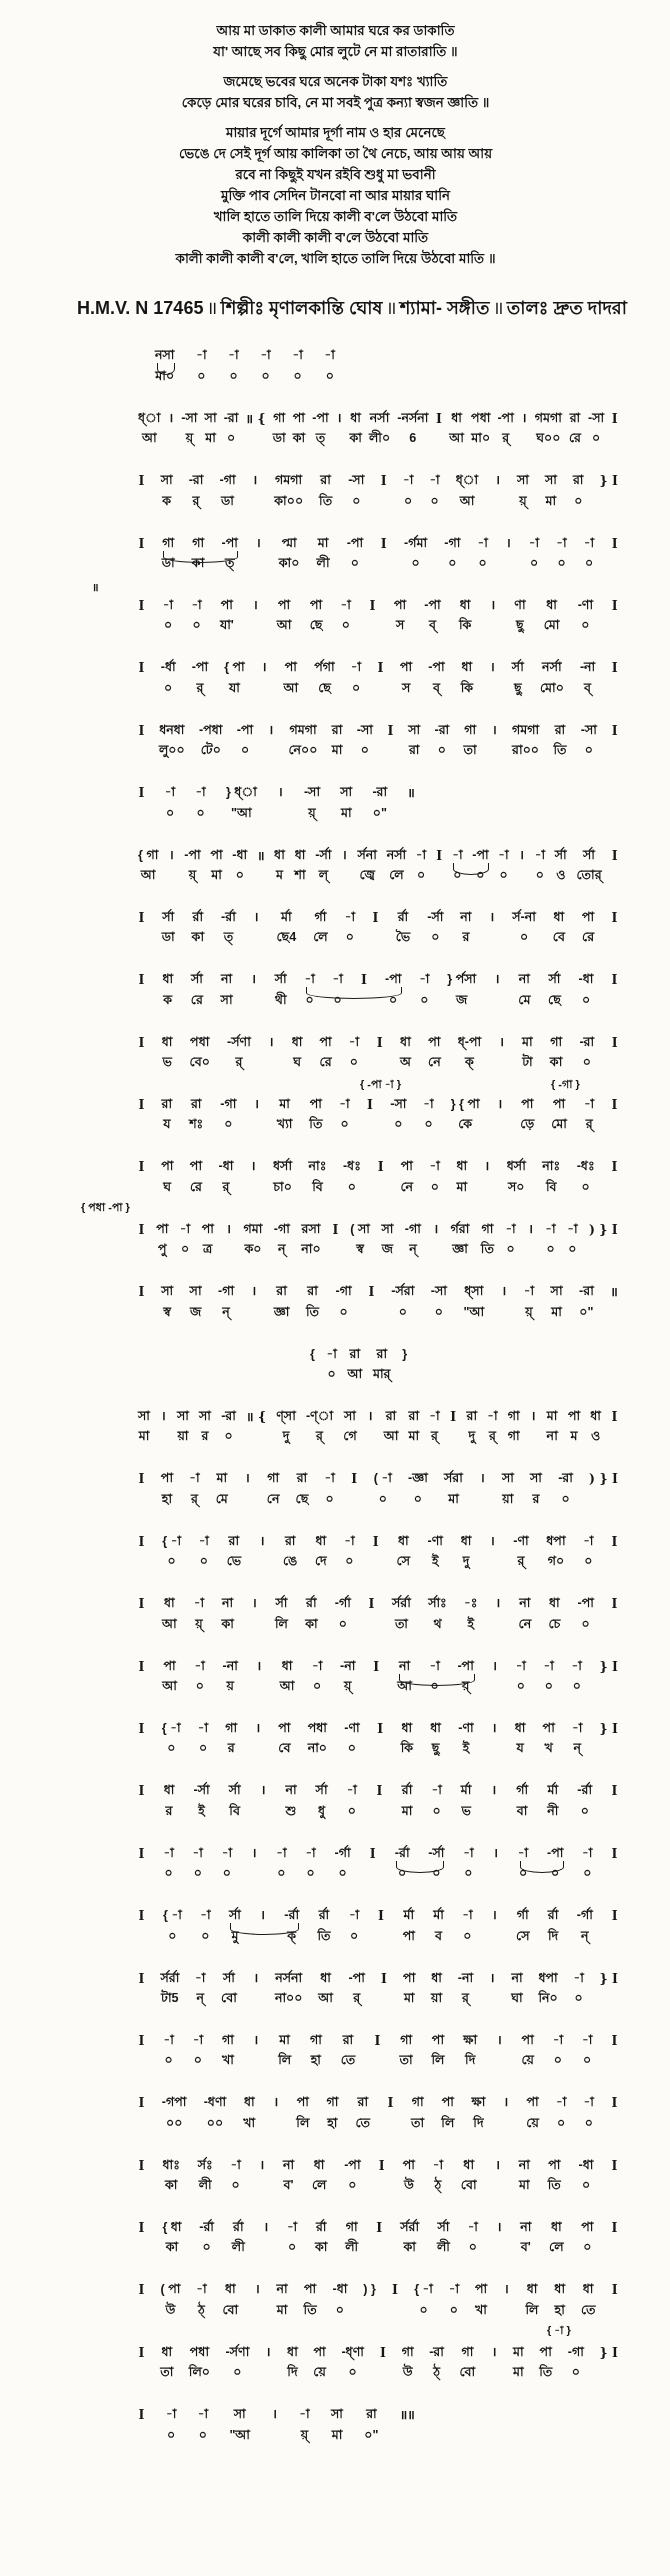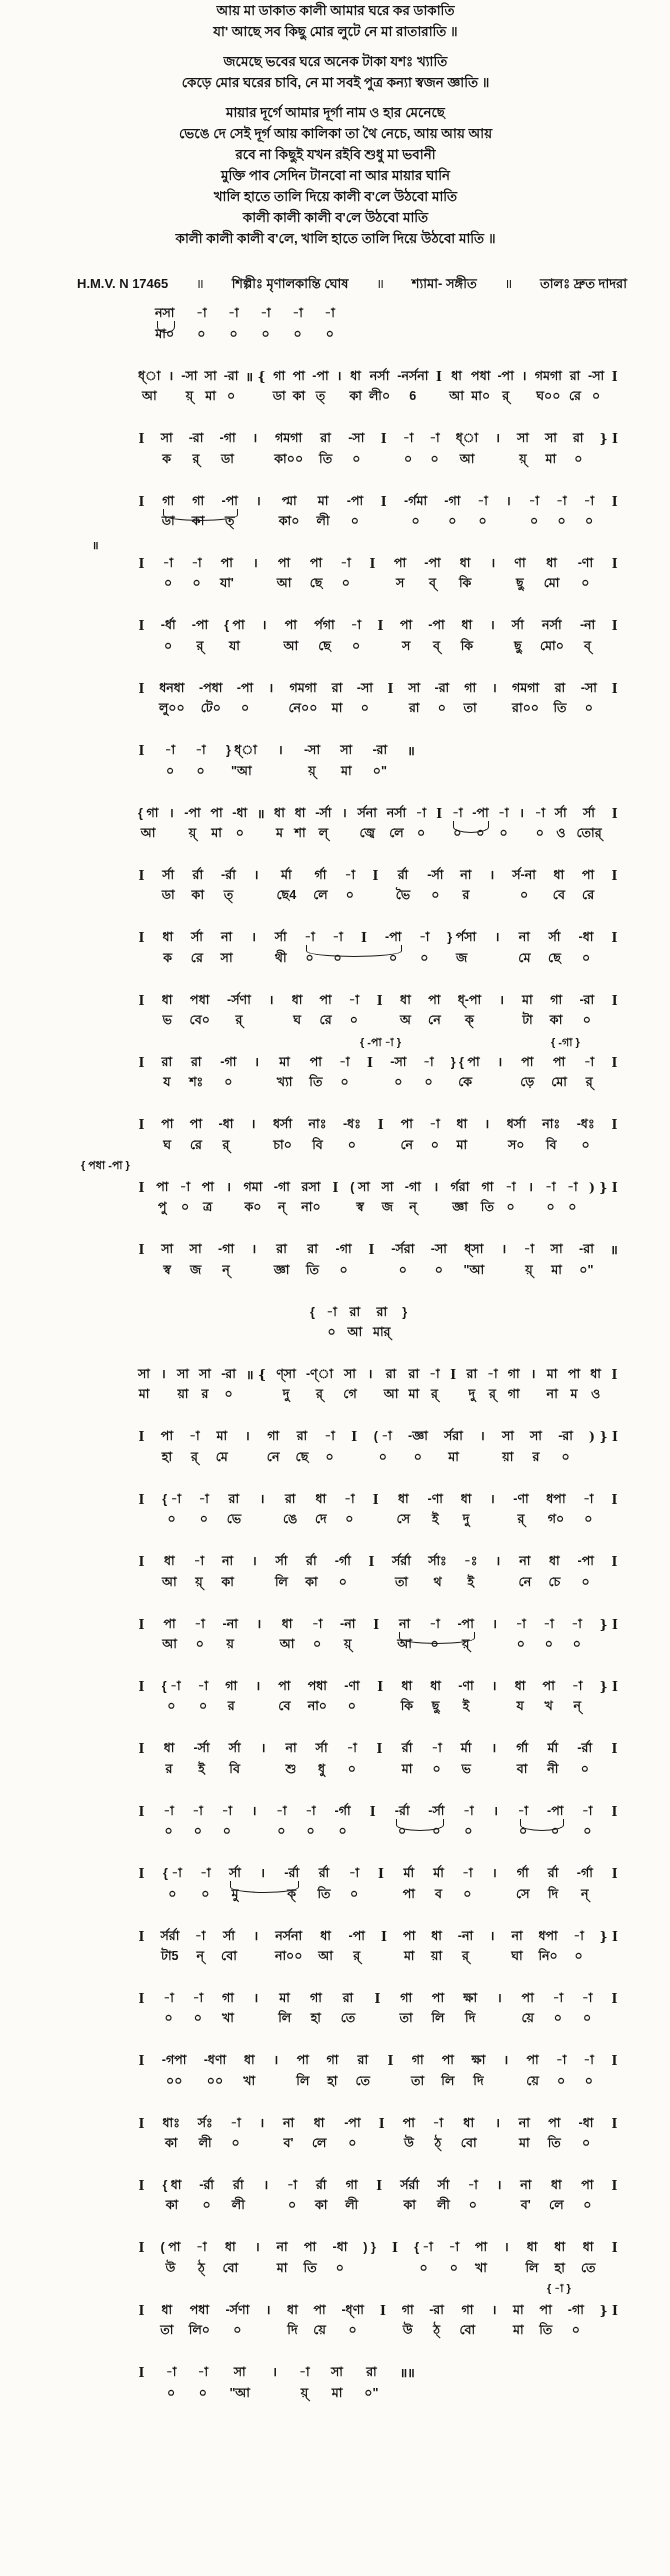--- a/index.html
+++ b/index.html
@@ -4,34 +4,34 @@
 <style>
   html,body{margin:0;padding:0;}
   body{
     width:671px;height:2576px;overflow:hidden;
     background:#fcfbf8;color:#161616;
     font-family:"Liberation Sans","DejaVu Sans",sans-serif;
     -webkit-font-smoothing:antialiased;
   }
   .page{position:relative;width:671px;height:2576px;}
   
-  #stanzas{}
+  #stanzas{padding-top:20px;}
   .stanza{margin-bottom:9.2px;}
   .hl{
     text-align:center;font-size:13.4px;font-weight:700;line-height:21px;
     white-space:nowrap;
   }
   
   .meta{
     display:flex;justify-content:space-between;align-items:baseline;
-    margin:25px 44px 0 77px;font-size:13px;font-weight:700;white-space:nowrap;
+    margin:25px 44px 0 77px;font-size:18px;font-weight:700;white-space:nowrap;
   }
   .meta .dbar{font-weight:400;}
   
-  #rows{margin-top:10px;}
+  #rows{margin-top:22px;}
   .nrow{
     position:relative;display:flex;justify-content:space-between;
     align-items:flex-start;margin:0 0 26px 138px;width:480px;
   }
   .cell{display:flex;flex-direction:column;align-items:center;min-width:6.7px;}
   .note{font-size:12.6px;font-weight:700;line-height:17px;white-space:nowrap;}
   .lyr{font-size:12.6px;font-weight:700;line-height:16px;margin-top:3.4px;white-space:nowrap;}
   .sep .note{font-weight:700;}
   .note.bar{font-family:"DejaVu Serif","Liberation Serif",serif;font-weight:700;}
   .ann{

